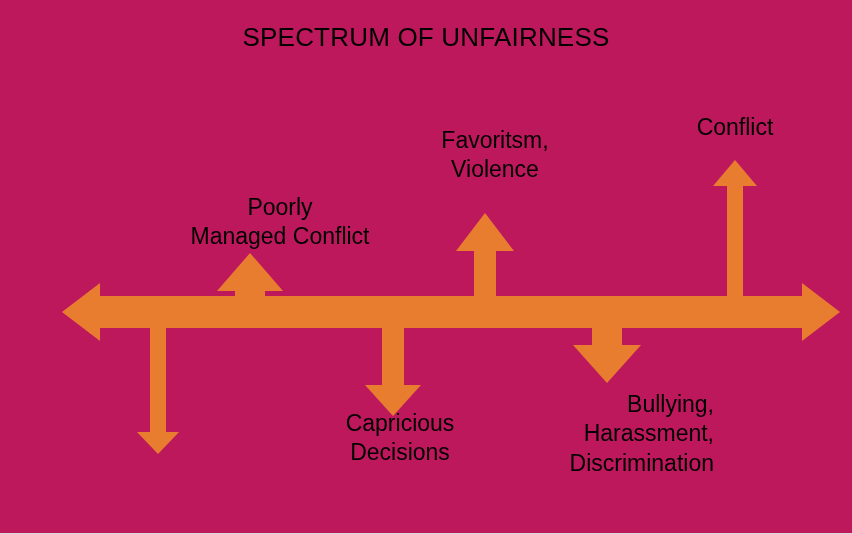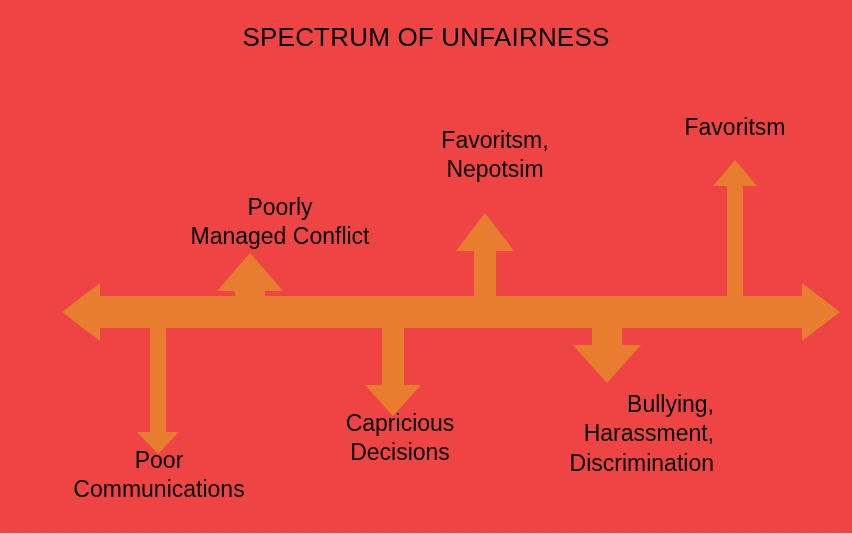--- a/index.html
+++ b/index.html
@@ -7,21 +7,21 @@
     padding: 0;
     background: #ffffff;
   }
   body {
     font-family: "Liberation Sans", sans-serif;
   }
   #canvas {
     position: relative;
     width: 852px;
     height: 534px;
-    background: #ef4444;
+    background: #be185d;
     overflow: hidden;
     border-bottom: 1px solid #d9d9d9;
     box-sizing: border-box;
   }
   #diagram-svg {
     position: absolute;
     left: 0;
     top: 0;
     width: 852px;
     height: 534px;
@@ -118,31 +118,29 @@
              L 757,186
              L 743,186
              L 743,312
              L 727,312
              L 727,186
              L 713,186
              Z"></path>
 
   </svg>
 
-  <div class="label label-lg" style="left:34px; top:446px; width:250px;">Poor
-Communications</div>
 
   <div class="label label-lg" style="left:125px; top:165px; width:310px;margin-top:28px;">Poorly
 Managed Conflict</div>
 
   <div class="label label-lg" style="left:295px; top:409px; width:210px;">Capricious
 Decisions</div>
 
   <div class="label label-lg" style="left:400px; top:126px; width:190px;">Favoritsm,
-Nepotsim</div>
+Violence</div>
 
   <div class="label label-lg" style="left:509px; top:390px; width:205px;text-align:right;">Bullying,
 Harassment,
 Discrimination</div>
 
-  <div class="label label-lg" style="left:655px; top:113px; width:160px;">Favoritsm</div>
+  <div class="label label-lg" style="left:655px; top:113px; width:160px;">Conflict</div>
 
 </div>
 
 </body></html>

